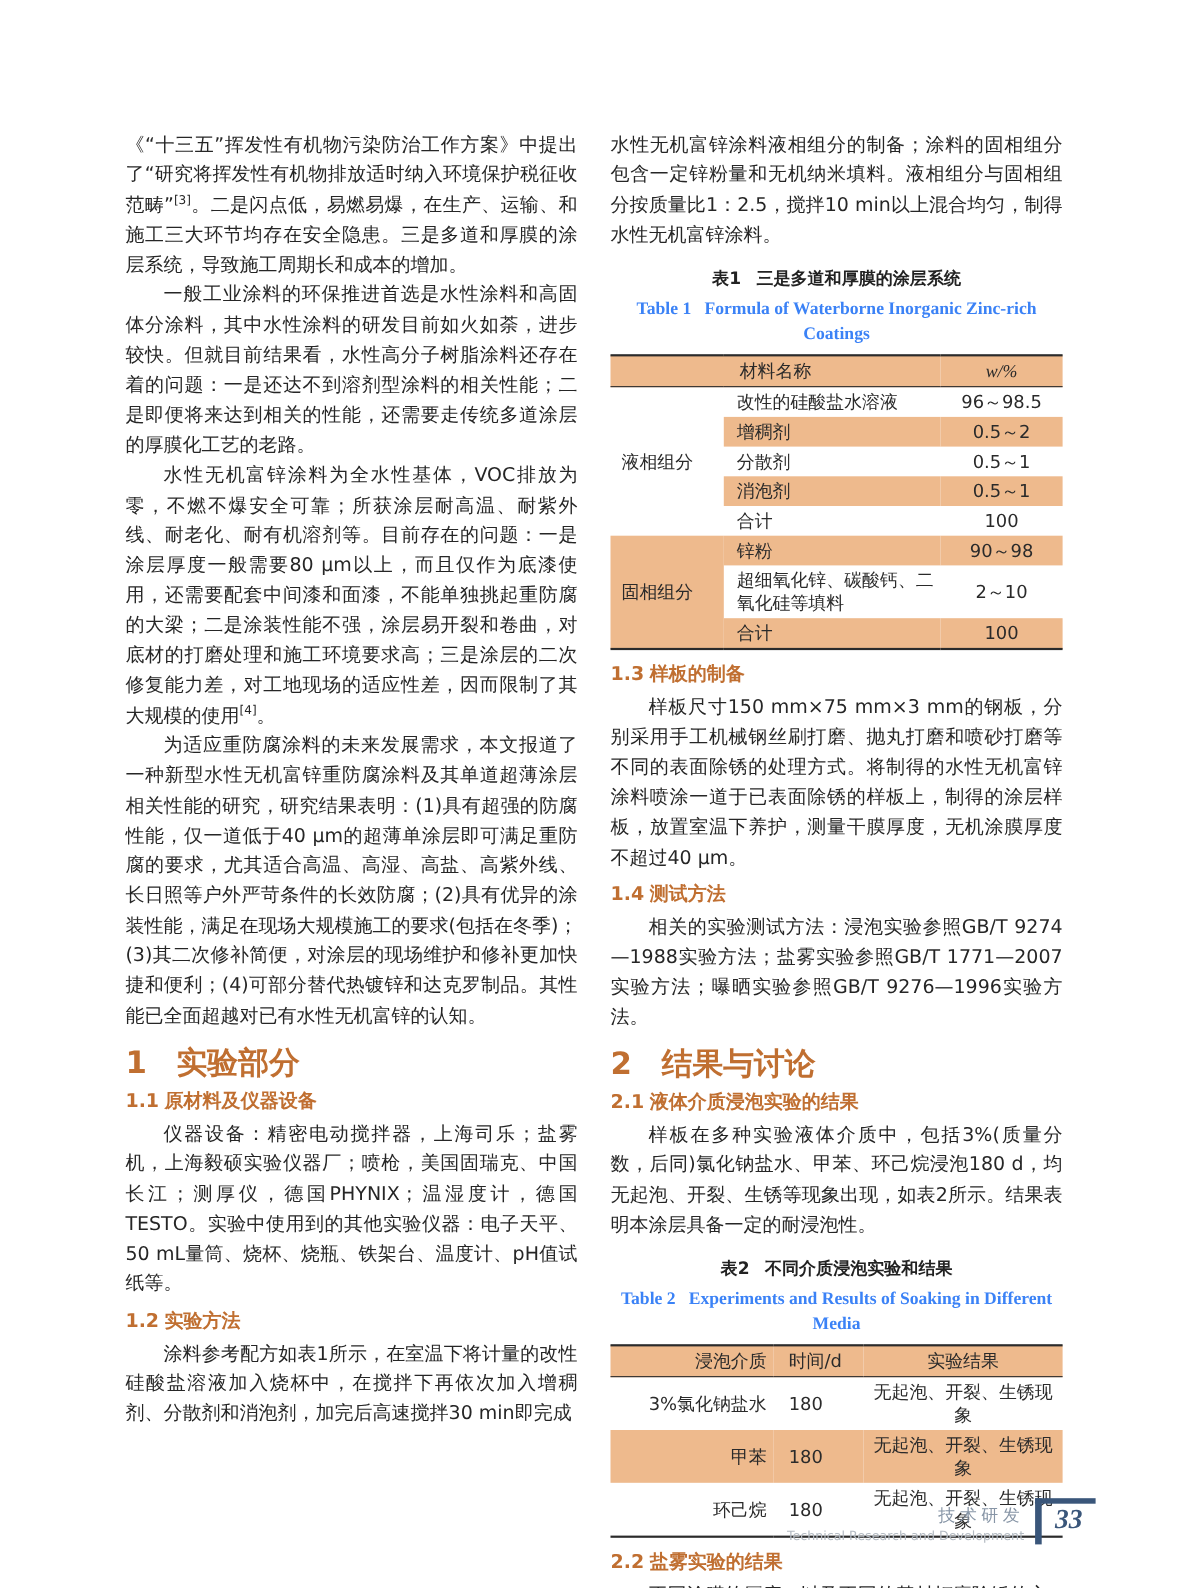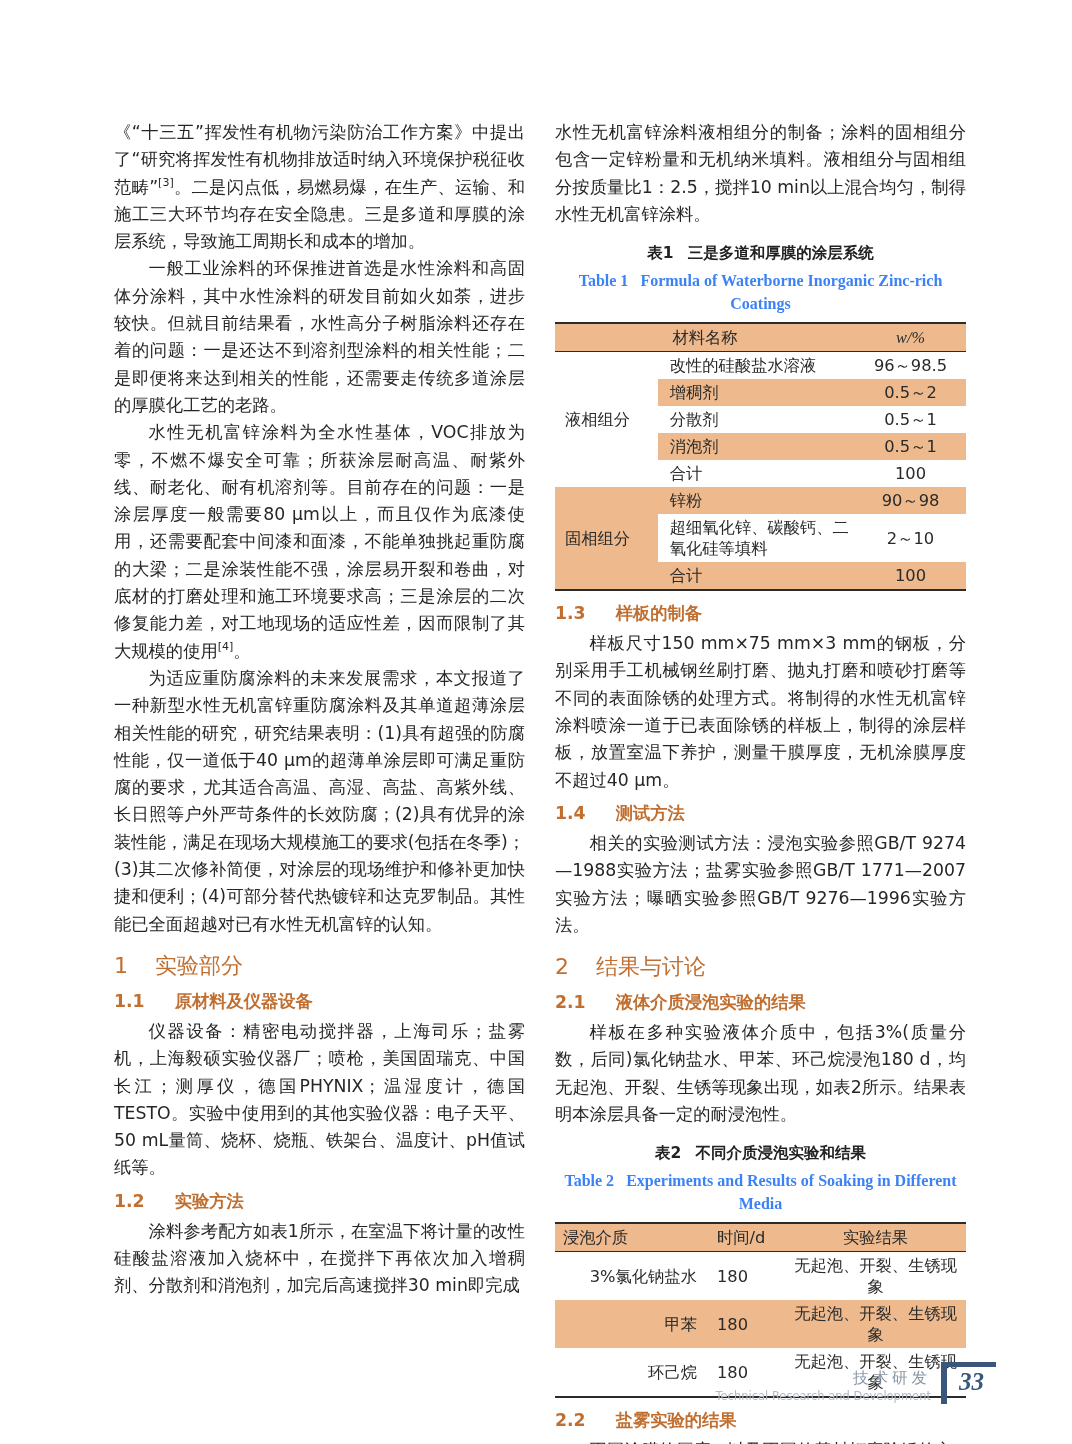--- a/index.html
+++ b/index.html
@@ -12,44 +12,44 @@
     position:absolute; top:72px; left:114px; right:106px;
     display:flex; justify-content:space-between; align-items:flex-end;
     font-size:14.5px; color:#8f8f8f; letter-spacing:1px;
     padding-bottom:9px; border-bottom:1.5px solid #c9c9c9;
   }
   .cols { position:absolute; top:119px; left:114px; right:106px; display:flex; gap:30px; }
   .col { flex:1; min-width:0; }
   .para { margin:0; font-size:17.3px; line-height:27.3px; text-align:justify; text-indent:2em; }
   .para.noindent { text-indent:0; }
   .sup { vertical-align:super; font-size:11px; line-height:0; }
-  .h1 { color:var(--accent); font-weight:normal; font-size:22px; line-height:26px; margin:15px 0 10px; }
+  .h1 { color:var(--accent); font-weight:bold; font-size:28px; line-height:26px; margin:15px 0 10px; }
   .h1 .hnum { margin-right:27px; }
   .h2 { color:var(--accent); font-weight:bold; font-size:17.3px; line-height:24px; margin:7px 0 5px; }
-  .h2 .hnum { margin-right:30px; }
+  .h2 .hnum { margin-right:5px; }
   .tblwrap { margin:14px 0 10px; }
   .cap-zh { text-align:center; font-weight:bold; font-size:15.5px; line-height:22px; margin-bottom:5px; color:#222; }
   .cap-zh .cl { margin-right:14px; }
   .cap-en { text-align:center; font-weight:bold; font-size:16px; line-height:23px; margin-bottom:7px;
             font-family:"Liberation Serif", serif; color:#3b82f6; }
   .cap-en .cl { margin-right:12px; }
   table.paper-table { width:100%; border-collapse:collapse; font-size:16.3px; color:#2a2a2a;
             border-top:2px solid #2b2b2b; border-bottom:2px solid #2b2b2b; }
   table.paper-table thead tr { border-bottom:1.5px solid #2b2b2b; }
   table.paper-table th, table.paper-table td { padding:3px 6px; line-height:21px; font-weight:normal; vertical-align:middle;margin-top:12px; }
   .band { background:var(--band); }
   .t1 .c-group { width:25%; text-align:left; padding-left:10px; }
   .t1 .c-mat   { width:48%; text-align:left; padding-left:12px; }
   .t1 .c-val   { width:27%; text-align:center; }
   .t1 th.c-matname { text-align:center; }
   .t1 th.c-val i { font-family:"Liberation Serif", serif; }
   .t2 .c1 { width:36%; text-align:right; padding-left:8px; }
   .t2 .c2 { width:20%; text-align:left; padding-left:14px; }
   .t2 .c3 { width:44%; text-align:center; }
-  .t2 th.c1 { text-align:left; }
+  .t2 th.c1 { text-align:right; }
   .ftr { position:absolute; right:76px; bottom:40px; display:flex; align-items:flex-end; }
   .ftr-labels { text-align:right; padding-top:6px; }
   .ftr-zh { color:#8795a6; font-size:15.5px; letter-spacing:4px; line-height:19px; }
   .ftr-en { color:#b3bac2; font-size:11.5px; line-height:16px; }
   .pagebox { margin-left:10px; border-top:5px solid var(--blue); border-left:6px solid var(--blue);
              padding:1px 12px 8px 12px; }
   .pagenum { font-family:"Liberation Serif", serif; font-style:italic; font-weight:bold;
              font-size:25px; color:var(--blue); line-height:28px; }
 </style>
 </head>

